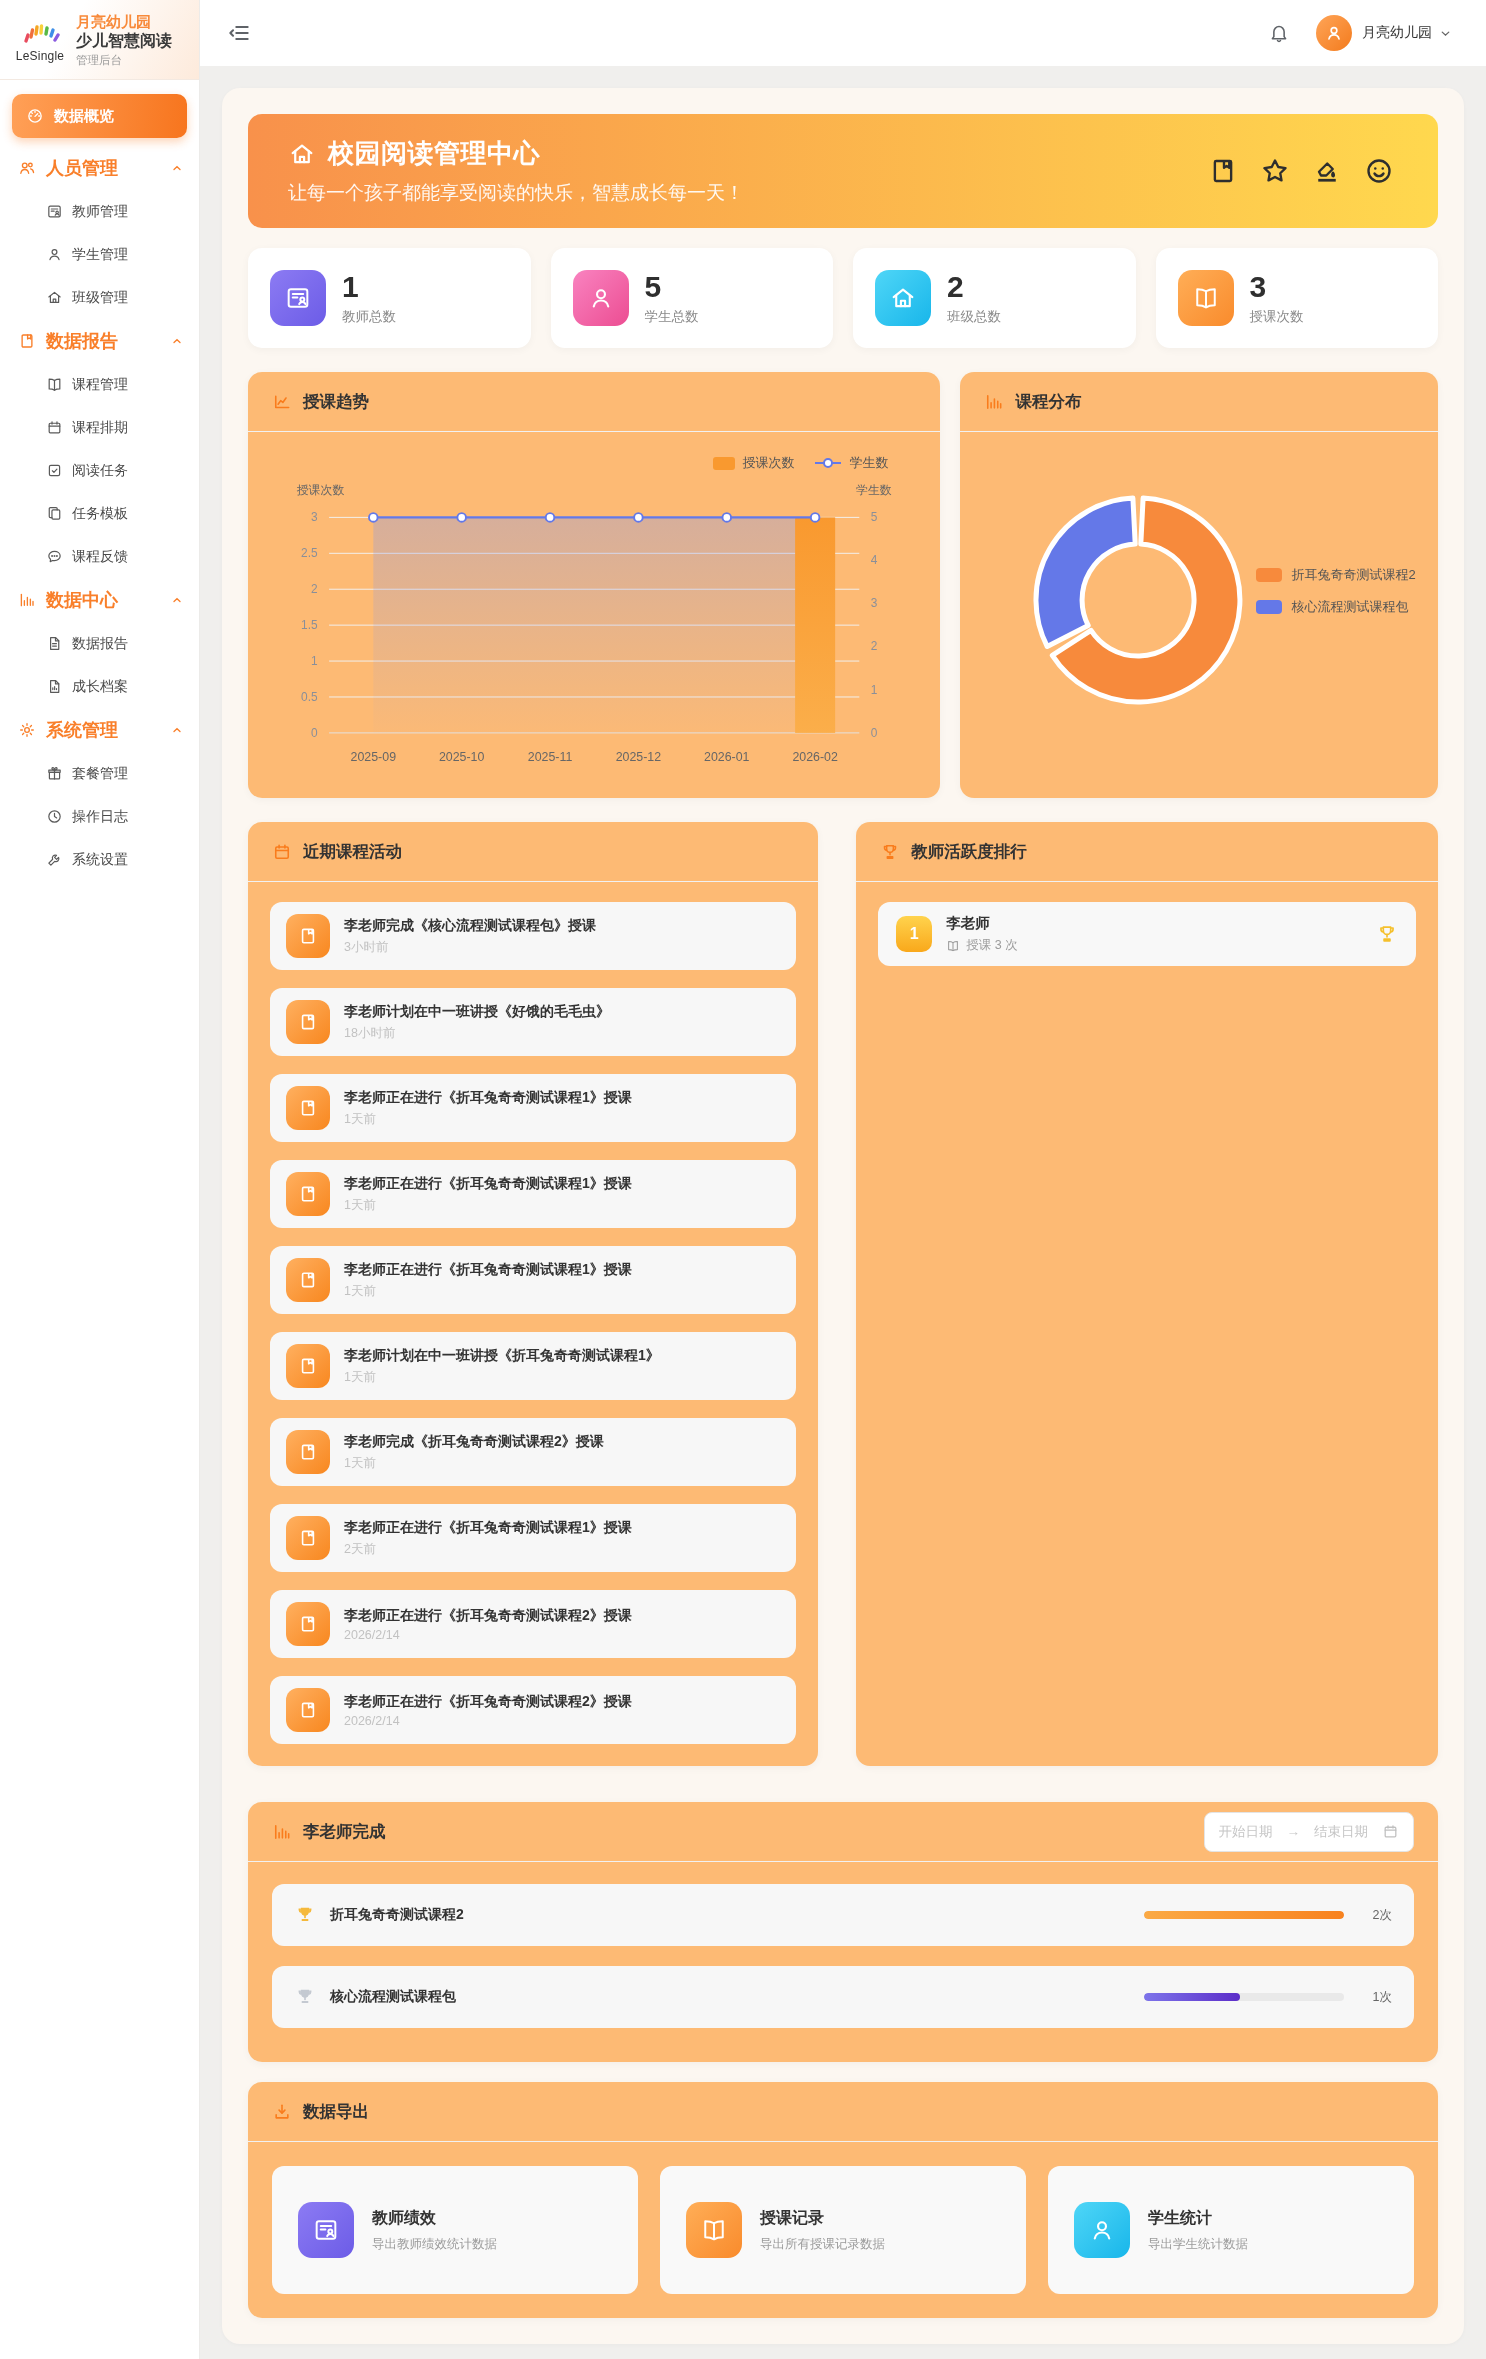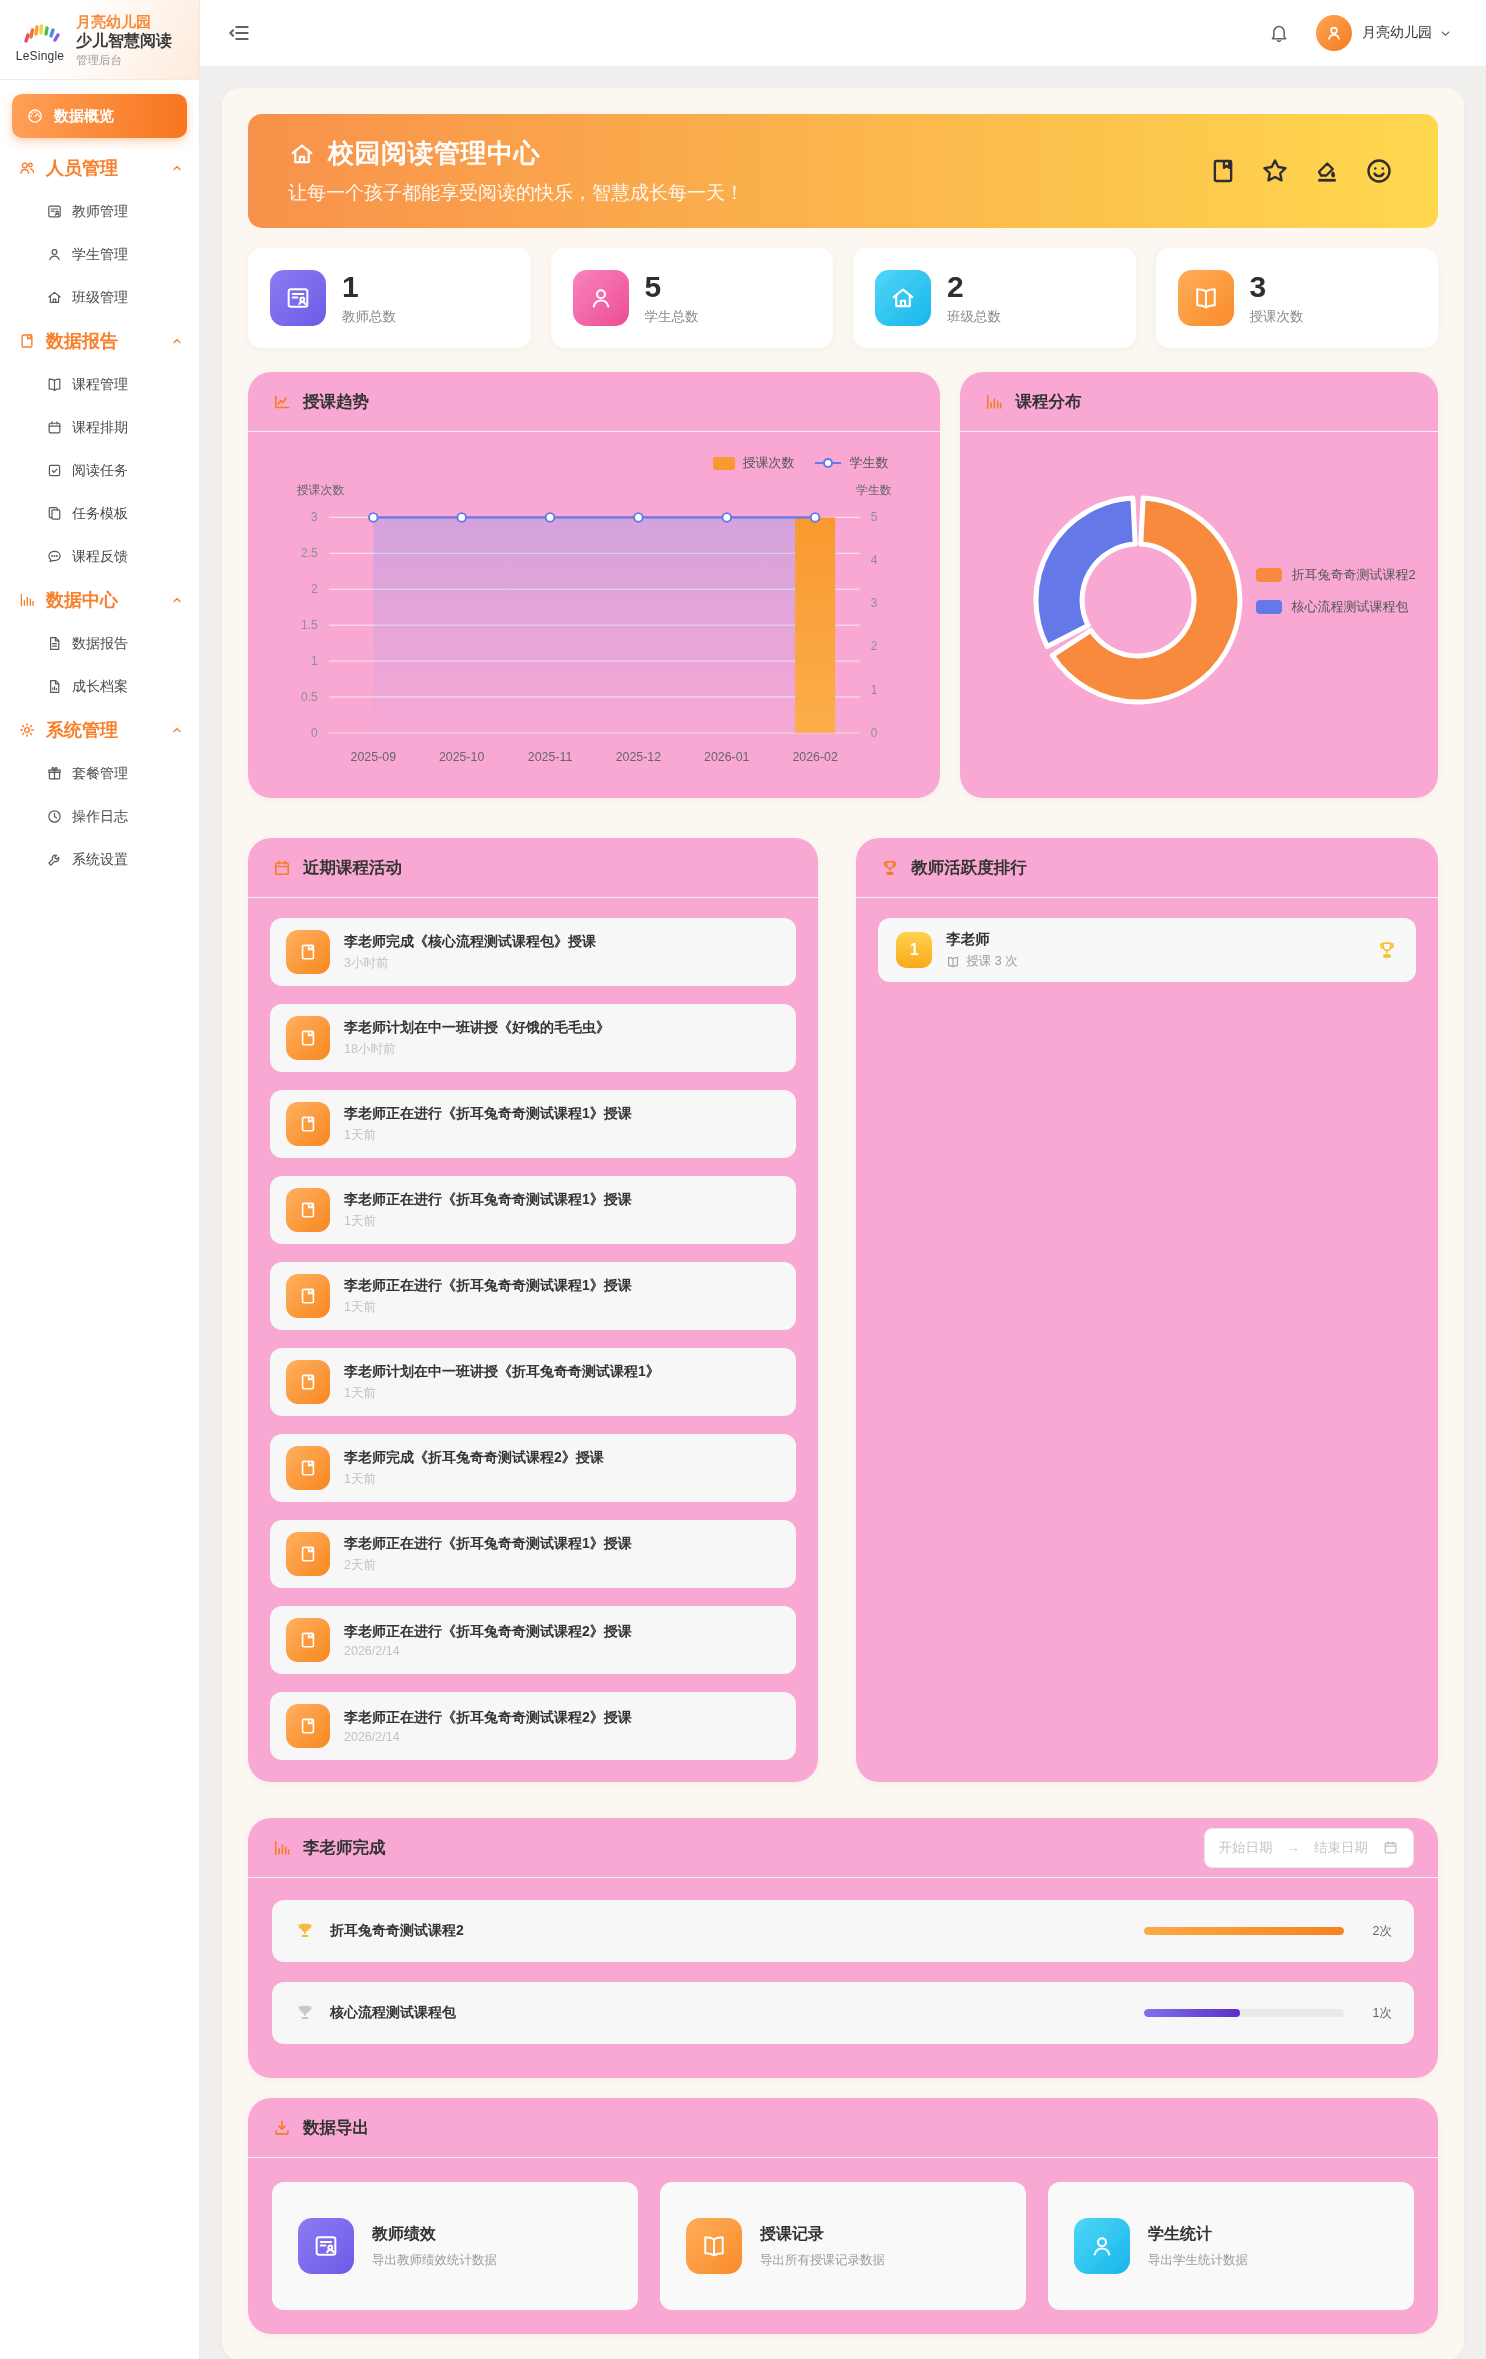--- a/index.html
+++ b/index.html
@@ -60,38 +60,38 @@
   .stat-ic{width:56px;height:56px;border-radius:14px;display:flex;align-items:center;justify-content:center;color:#fff;flex-shrink:0;}
   .stat-ic svg{width:28px;height:28px;}
   .g-purple{background:linear-gradient(135deg,#8c7bf3,#6c5ce7);}
   .g-pink{background:linear-gradient(135deg,#f983c0,#ec4d92);}
   .g-cyan{background:linear-gradient(135deg,#4fd6f7,#18b6ea);}
   .g-orange{background:linear-gradient(135deg,#ffae57,#f98b2c);}
   .stat-num{font-size:30px;font-weight:bold;color:#2f2f2f;line-height:1.1;}
   .stat-label{font-size:13.5px;color:#8a8a8a;margin-top:5px;}
 
   
-  .card{background:#f9a8d4;border-radius:23px;box-shadow:0 2px 8px rgba(0,0,0,.04);overflow:hidden;}
+  .card{background:#fdba74;border-radius:14px;box-shadow:0 2px 8px rgba(0,0,0,.04);overflow:hidden;}
   .card-h{display:flex;align-items:center;gap:11px;height:60px;padding:0 24px;border-bottom:1px solid #f1f1f1;}
   .card-h svg{width:20px;height:20px;color:#f97c1c;}
   .card-h .t{font-size:16.5px;font-weight:bold;color:#333;flex:1;}
 
   .charts-row{display:grid;grid-template-columns:1.45fr 1fr;gap:20px;margin-top:24px;}
   .chart-body{padding:14px 22px 10px 22px;position:relative;}
   .legend{display:flex;justify-content:flex-end;gap:20px;align-items:center;font-size:13px;color:#555;padding:8px 30px 0 0;}
   .legend .it{display:flex;align-items:center;gap:7px;}
   .sw{width:22px;height:13px;border-radius:3px;display:inline-block;}
   svg text{font-family:"Liberation Sans","DejaVu Sans",sans-serif;}
   .donut-wrap{position:relative;height:330px;}
   .donut-legend{position:absolute;left:296px;top:134px;display:flex;flex-direction:column;gap:14px;font-size:13px;color:#555;}
   .donut-legend .it{display:flex;align-items:center;gap:9px;}
   .donut-legend .sw{width:26px;height:14px;border-radius:4px;}
 
   
-  .mid-row{display:grid;grid-template-columns:1fr 1.02fr;gap:38px;margin-top:40px;align-items:stretch;}
+  .mid-row{display:grid;grid-template-columns:1fr 1.02fr;gap:38px;margin-top:24px;align-items:stretch;}
   .act-body{padding:20px 22px 22px 22px;display:flex;flex-direction:column;gap:18px;}
   .act-item{background:#f7f7f7;border-radius:12px;padding:12px 16px;display:flex;gap:14px;align-items:center;min-height:62px;}
   .act-ic{width:44px;height:44px;border-radius:12px;background:linear-gradient(135deg,#ffb060,#f8871f);
     display:flex;align-items:center;justify-content:center;color:#fff;flex-shrink:0;}
   .act-ic svg{width:20px;height:20px;}
   .act-t{font-size:14px;font-weight:bold;color:#333;line-height:1.35;}
   .act-time{font-size:12.5px;color:#c2c2c2;margin-top:4px;}
   .rank-body{padding:20px 22px;}
   .rank-item{background:#f8f8f8;border-radius:12px;padding:12px 18px;display:flex;gap:14px;align-items:center;min-height:62px;}
   .rank-badge{width:36px;height:36px;border-radius:10px;background:linear-gradient(180deg,#ffd34d,#f9a81b);

